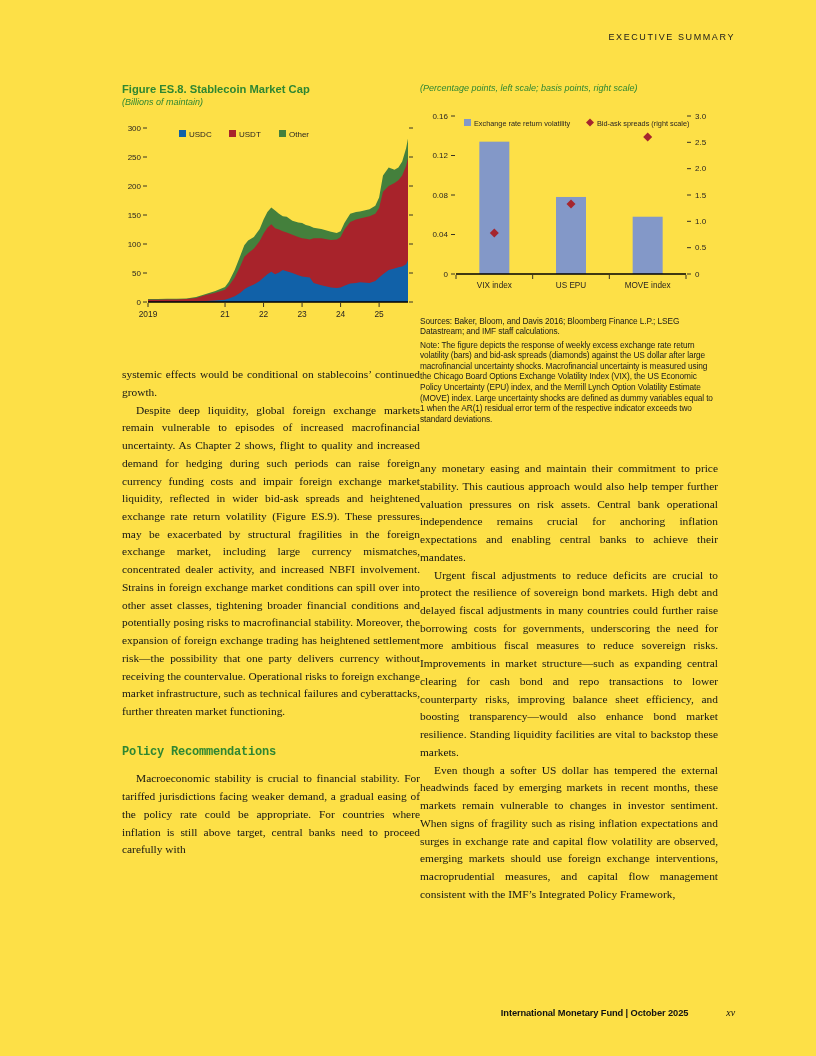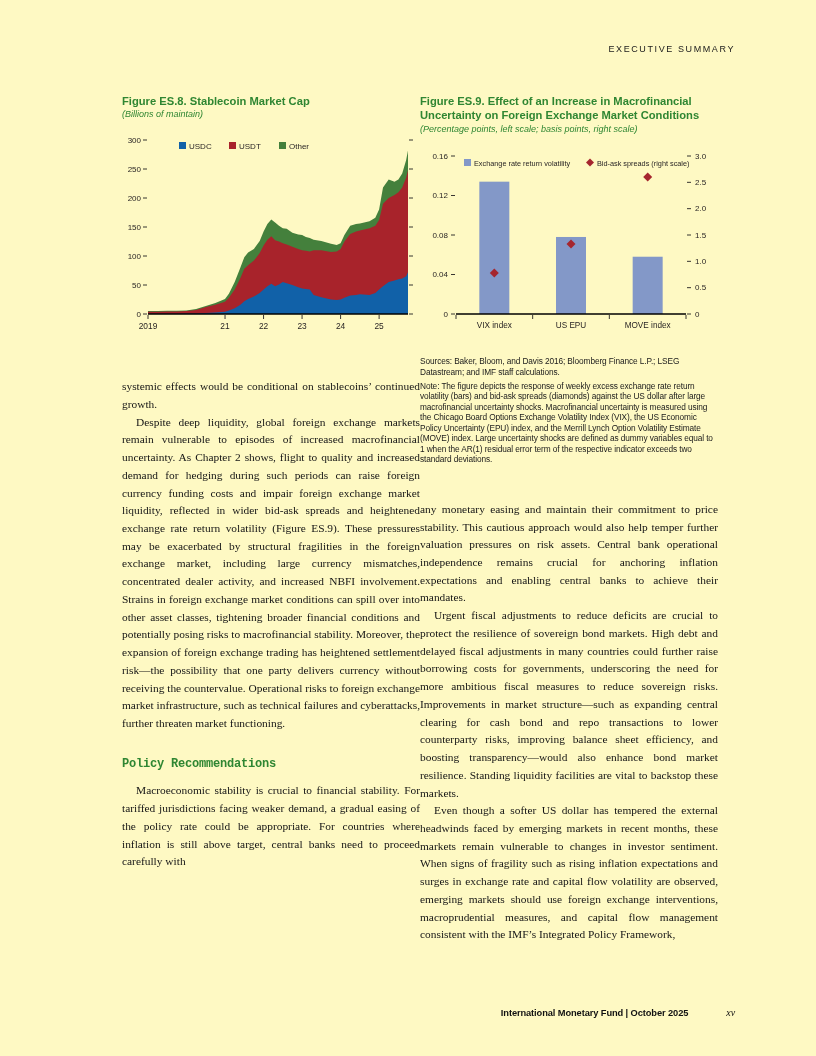--- a/index.html
+++ b/index.html
@@ -1,19 +1,19 @@
 <!DOCTYPE html>
 <html style="--green: #2f8632;"><head>
 <meta charset="utf-8">
 <style>
   :root{ --green:#2f8632; --ink:#231f20; }
   html,body{margin:0;padding:0;background:#ffffff;}
   .page{
-    width:816px;height:1056px;position:relative;background:#fef9c3;
-    box-sizing:border-box;padding:44px 81px 0 122px;
+    width:816px;height:1056px;position:relative;background:#fde047;
+    box-sizing:border-box;padding:32px 81px 0 122px;
     font-family:"Liberation Sans",sans-serif;color:var(--ink);overflow:hidden;
   }
   .header{
     text-align:right;font-size:9px;letter-spacing:1.6px;color:#1a1a1a;font-weight:400;
   }
   .columns{display:flex;margin-top:40px;}
   .col{width:298px;flex:0 0 298px;}
   .fig-title{color:var(--green);font-weight:bold;font-size:11.2px;line-height:1.28;}
   .fig-sub{color:var(--green);font-style:italic;font-size:9px;margin-top:1px;line-height:1.2;}
   .chart{margin-top:8px;}
@@ -98,21 +98,20 @@
       <div class="body-text">
         <p>systemic effects would be conditional on stablecoins’ continued growth.</p>
         <p class="indent">Despite deep liquidity, global foreign exchange markets remain vulnerable to episodes of increased macrofinancial uncertainty. As Chapter 2 shows, flight to quality and increased demand for hedging during such periods can raise foreign currency funding costs and impair foreign exchange market liquidity, reflected in wider bid-ask spreads and heightened exchange rate return volatility (Figure ES.9). These pressures may be exacerbated by structural fragilities in the foreign exchange market, including large currency mismatches, concentrated dealer activity, and increased NBFI involvement. Strains in foreign exchange market conditions can spill over into other asset classes, tightening broader financial conditions and potentially posing risks to macrofinancial stability. Moreover, the expansion of foreign exchange trading has heightened settlement risk—the possibility that one party delivers currency without receiving the countervalue. Operational risks to foreign exchange market infrastructure, such as technical failures and cyberattacks, further threaten market functioning.</p>
         <h2 class="section-heading">Policy Recommendations</h2>
         <p class="indent">Macroeconomic stability is crucial to financial stability. For tariffed jurisdictions facing weaker demand, a gradual easing of the policy rate could be appropriate. For countries where inflation is still above target, central banks need to proceed carefully with</p>
       </div>
     </div>
 
     <div class="col">
       <div>
-        <div class="fig-title">Figure ES.9. Effect of an Increase in Macrofinancial Uncertainty on Foreign Exchange Market Conditions</div>
         <div class="fig-sub">(Percentage points, left scale; basis points, right scale)</div>
         <div class="chart" id="chart-es9"><svg viewBox="0 0 300 198" width="300" height="198">
               <text x="28" y="174.6" text-anchor="end" font-size="8" fill="#231f20">0</text>
               <line x1="31" y1="172" x2="35" y2="172" stroke="#231f20" stroke-width="0.9"></line>
               <text x="28" y="135.1" text-anchor="end" font-size="8" fill="#231f20">0.04</text>
               <line x1="31" y1="132.5" x2="35" y2="132.5" stroke="#231f20" stroke-width="0.9"></line>
               <text x="28" y="95.6" text-anchor="end" font-size="8" fill="#231f20">0.08</text>
               <line x1="31" y1="93" x2="35" y2="93" stroke="#231f20" stroke-width="0.9"></line>
               <text x="28" y="56.1" text-anchor="end" font-size="8" fill="#231f20">0.12</text>
               <line x1="31" y1="53.5" x2="35" y2="53.5" stroke="#231f20" stroke-width="0.9"></line>

